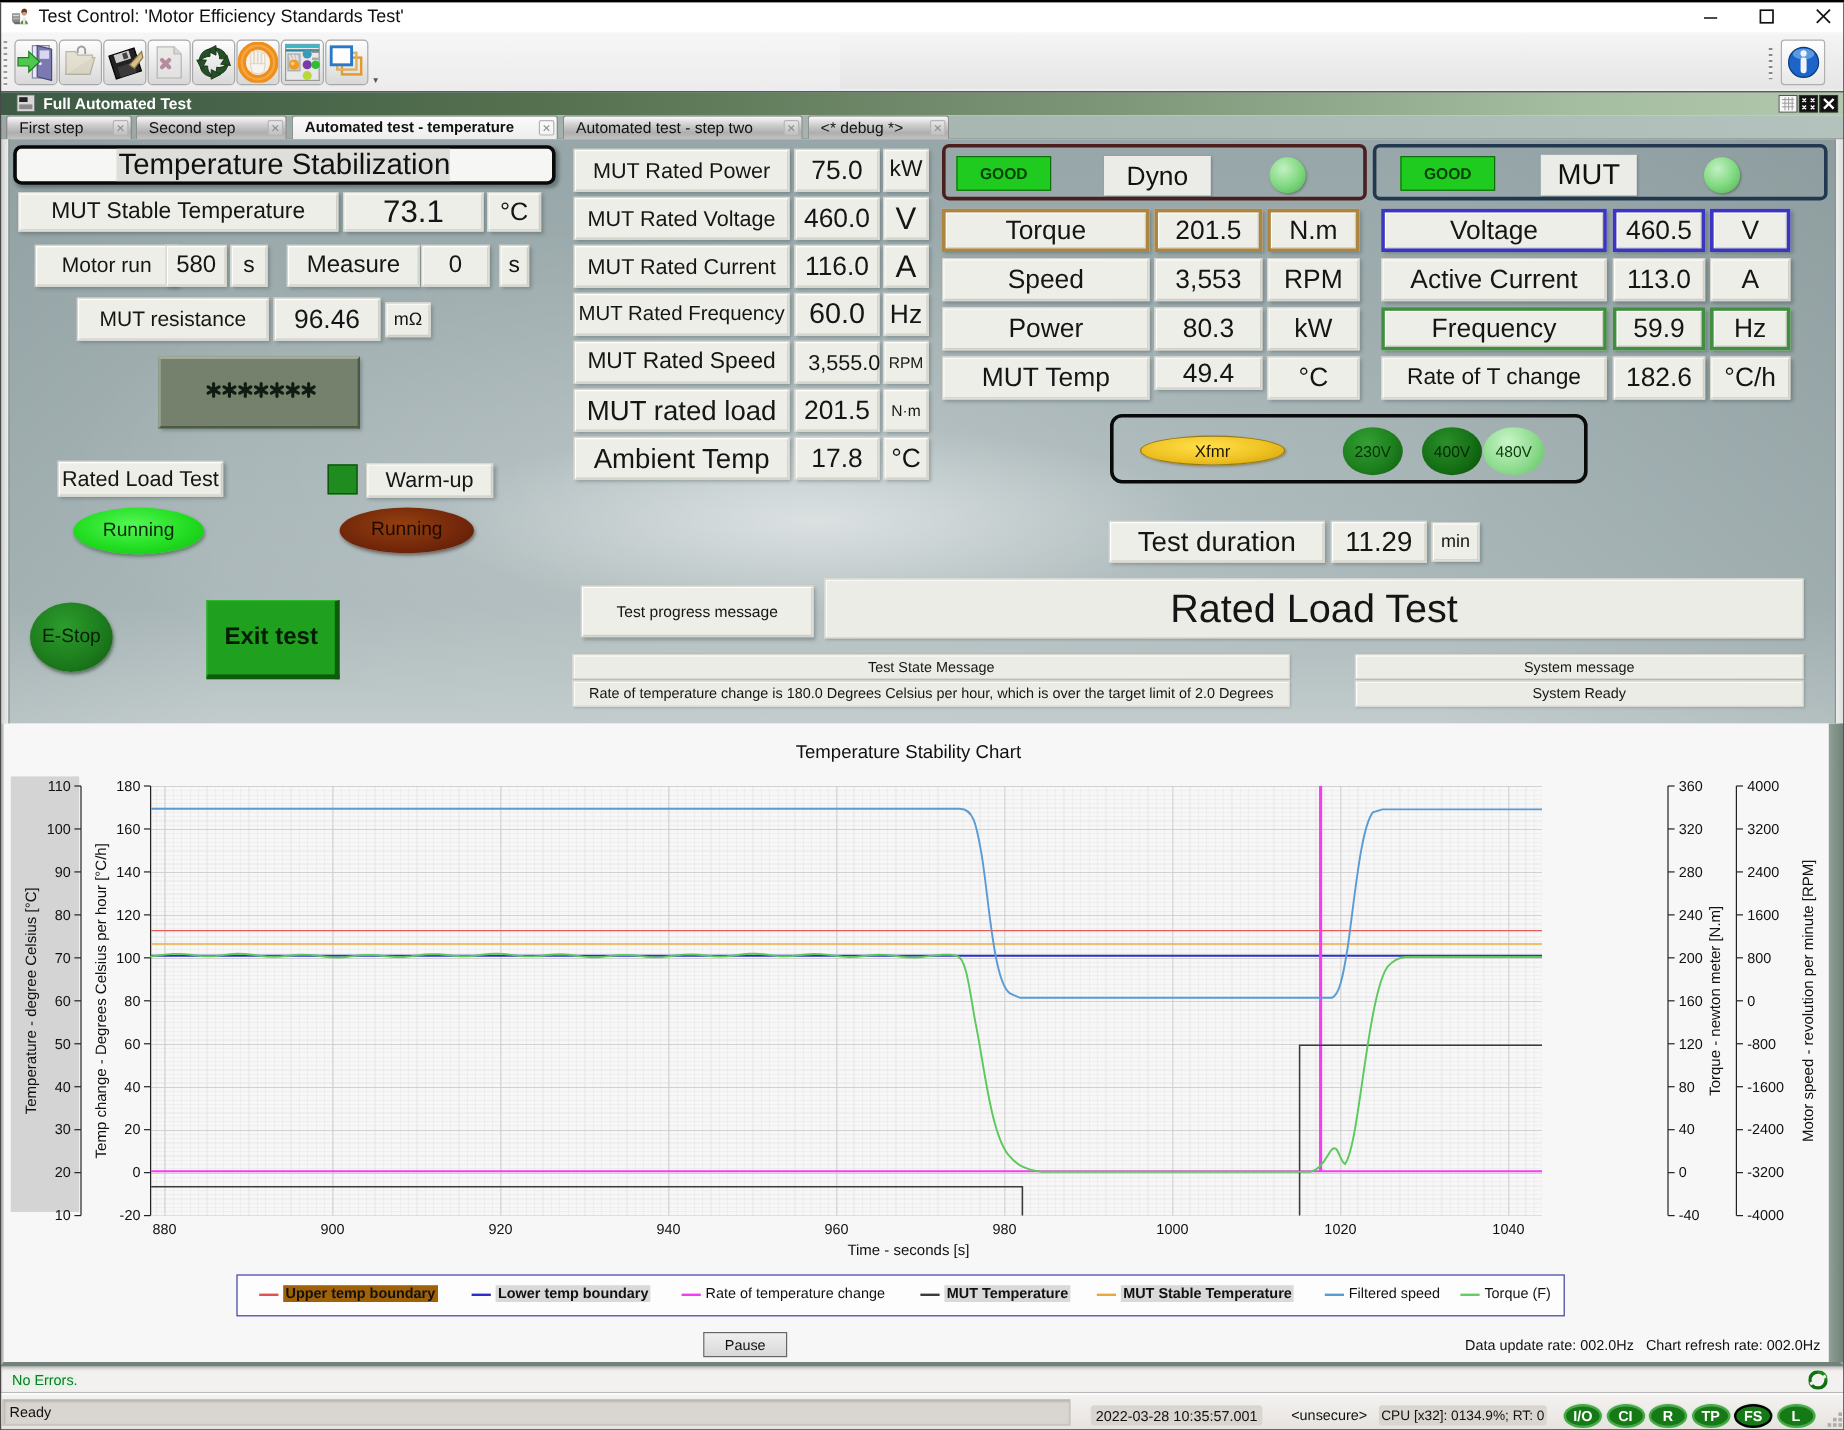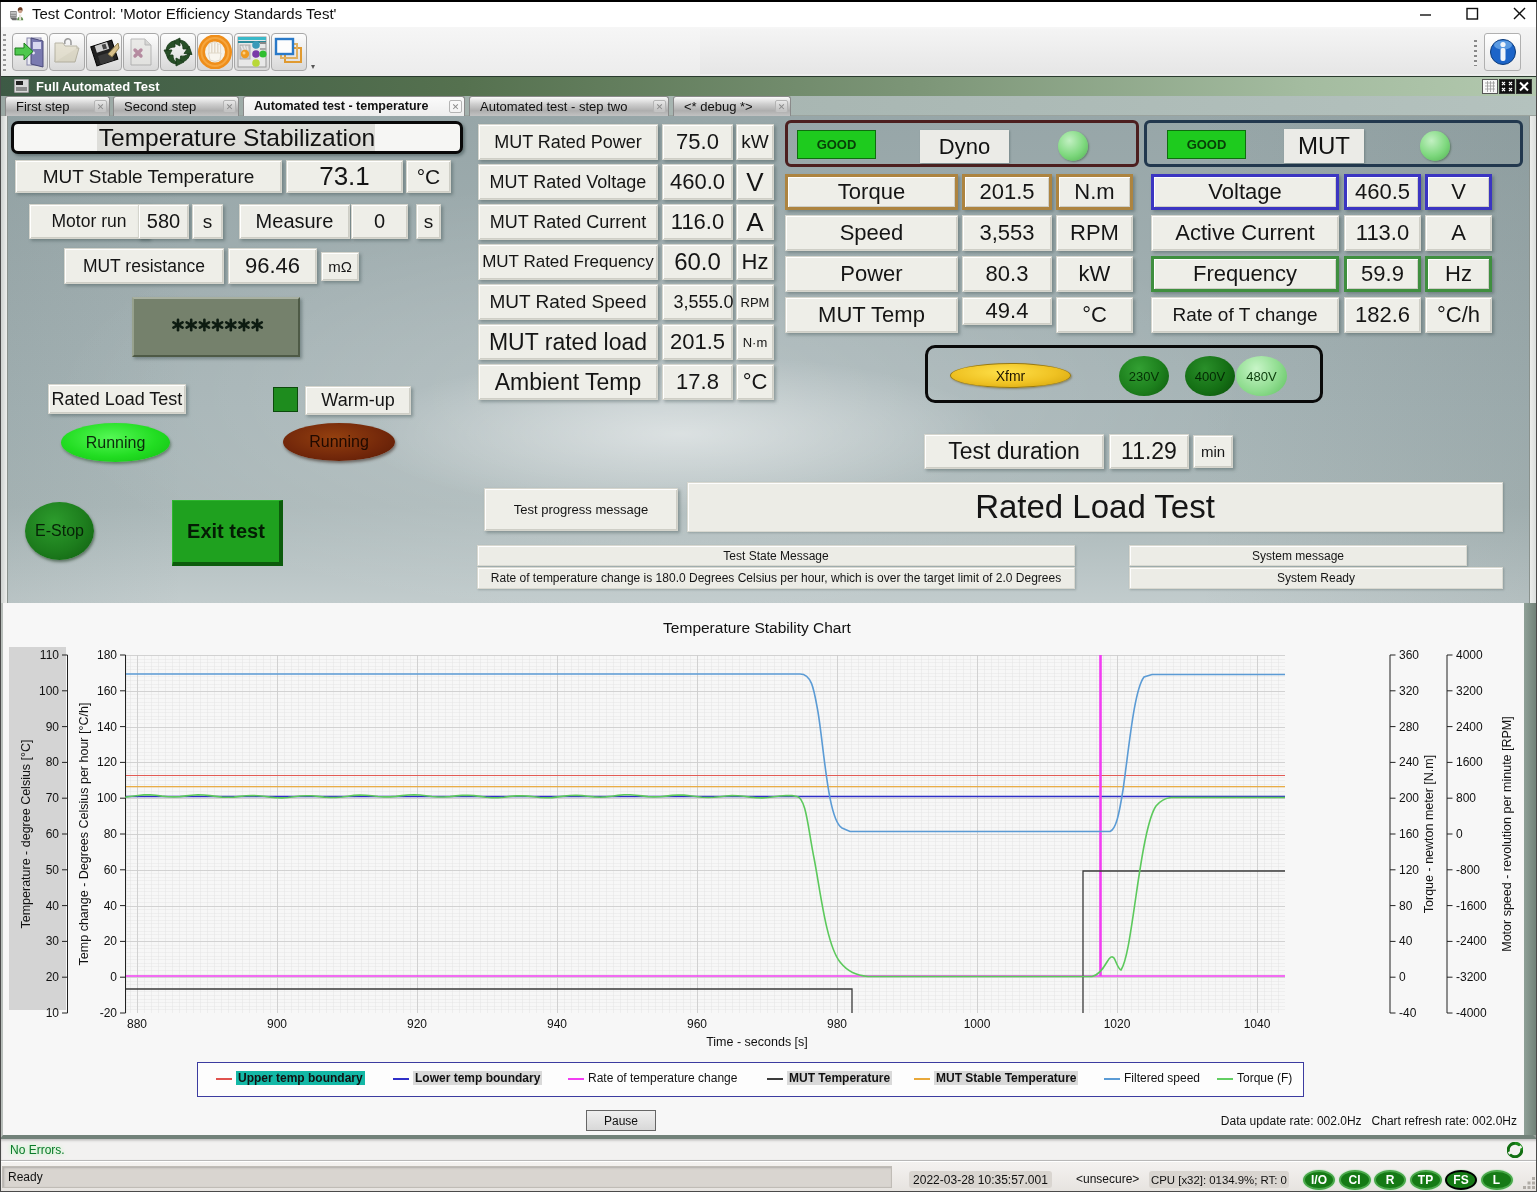--- a/index.html
+++ b/index.html
@@ -286,21 +286,21 @@
 
 <div class="cell" style="left:924px;top:434px;width:180px;height:35px;font-size:23px;">Test duration</div>
 <div class="cell" style="left:1109px;top:434px;width:80px;height:35px;font-size:23px;">11.29</div>
 <div class="cell" style="left:1193px;top:435px;width:40px;height:33px;font-size:15px;">min</div>
 
 <div class="cell" style="left:484px;top:488px;width:194px;height:43px;font-size:13px;">Test progress message</div>
 <div class="flat" style="left:687px;top:482px;width:816px;height:50px;font-size:33px;">Rated Load Test</div>
 
 <div class="flat" style="left:477px;top:545px;width:598px;height:21px;font-size:12px;">Test State Message</div>
 <div class="flat" style="left:477px;top:567px;width:598px;height:22px;font-size:12px;">Rate of temperature change is 180.0 Degrees Celsius per hour, which is over the target limit of 2.0 Degrees</div>
-<div class="flat" style="left:1129px;top:545px;width:338px;height:21px;font-size:12px;">System message</div>
+<div class="flat" style="left:1129px;top:545px;width:374px;height:21px;font-size:12px;">System message</div>
 <div class="flat" style="left:1129px;top:567px;width:374px;height:22px;font-size:12px;">System Ready</div>
 
 <div class="abs" style="left:0;top:603px;width:1537px;height:536px;background:#f7f7f7;border-left:3px solid #b8beba;border-right:4px solid #9aa49e;border-bottom:4px solid #72827a;"></div>
 <div class="abs" style="left:1524px;top:603px;width:13px;height:532px;background:linear-gradient(90deg,#8fa097,#6f8076);"></div>
 <div class="abs" style="left:0;top:619px;width:1514px;height:20px;text-align:center;font-size:15.5px;color:#111;">Temperature Stability Chart</div>
 <div class="abs" style="left:9px;top:647px;width:57px;height:363px;background:#d4d4d4;"></div>
 
 <div class="abs" style="left:126px;top:655px;width:1159px;height:358px;
 background-color:#f7f7f7;
 background-image:
@@ -426,21 +426,21 @@
     <path fill="none" stroke="#5b9bd5" stroke-width="1.6" d="M126,674 L800,674
 C 812,674 814,690 818,712 C 824,748 828,820 842,828 L 850,831.5 L 1110,831.5
 C 1116,829 1119,815 1123,790 C 1129,748 1134,690 1144,677 L 1152,674.5 L 1285,674.5"></path>
     <path fill="none" stroke="#5cc95c" stroke-width="1.6" d="M126,796.5 L126,797.0 L132,796.3 L138,795.5 L144,794.9 L150,794.9 L156,795.3 L162,796.1 L168,796.7 L174,796.9 L180,796.6 L186,795.9 L192,795.2 L198,794.8 L204,795.0 L210,795.6 L216,796.4 L222,797.1 L228,797.3 L234,797.1 L240,796.4 L246,795.8 L252,795.5 L258,795.7 L264,796.3 L270,797.1 L276,797.7 L282,797.9 L288,797.5 L294,796.8 L300,796.0 L306,795.7 L312,795.8 L318,796.4 L324,797.1 L330,797.5 L336,797.5 L342,797.0 L348,796.2 L354,795.4 L360,795.1 L366,795.2 L372,795.8 L378,796.5 L384,796.9 L390,796.9 L396,796.4 L402,795.6 L408,795.0 L414,794.7 L420,795.0 L426,795.7 L432,796.5 L438,797.0 L444,797.0 L450,796.6 L456,795.9 L462,795.4 L468,795.2 L474,795.6 L480,796.4 L486,797.2 L492,797.7 L498,797.7 L504,797.2 L510,796.4 L516,795.9 L522,795.7 L528,796.1 L534,796.8 L540,797.5 L546,797.8 L552,797.6 L558,796.9 L564,796.1 L570,795.5 L576,795.3 L582,795.6 L588,796.3 L594,796.9 L600,797.2 L606,796.9 L612,796.2 L618,795.4 L624,794.8 L630,794.8 L636,795.2 L642,795.9 L648,796.6 L654,796.9 L660,796.7 L666,796.1 L672,795.4 L678,795.0 L684,795.1 L690,795.7 L696,796.5 L702,797.2 L708,797.5 L714,797.3 L720,796.7 L726,796.0 L732,795.6 L738,795.7 L744,796.3 L750,797.1 L756,797.7 L762,797.9 L768,797.5 L774,796.8 L780,796.0 L786,795.6 L792,795.6 L797,796.5
 C 806,798 808,828 814,858 C 820,888 826,944 840,962 C 848,972 856,975 868,976.5 L 1092,976.5
 C 1098,975.5 1103,969 1107,962 C 1110,957 1112,955.5 1114,958 C 1116,961 1118,969 1121,970
 C 1127,961 1131,930 1136,896 C 1142,854 1148,818 1156,806 C 1161,800 1166,798 1171,797.5 L 1285,797.5"></path>
   </svg>
 <div class="abs" style="left:197px;top:1062px;width:1107px;height:35px;background:#fdfdfd;border:1px solid #3c3ca0;"></div>
 <div class="abs" style="left:216px;top:1078px;width:16px;height:2px;background:#e0524e;"></div>
-<div class="abs" style="left:236px;top:1071px;font-size:12px;color:#111;font-weight:bold;background:#14b8a6;padding:0 2px;">Upper temp boundary</div>
+<div class="abs" style="left:236px;top:1071px;font-size:12px;color:#111;font-weight:bold;background:#a16207;padding:0 2px;">Upper temp boundary</div>
 <div class="abs" style="left:393px;top:1078px;width:16px;height:2px;background:#2f2fc8;"></div>
 <div class="abs" style="left:413px;top:1071px;font-size:12px;color:#111;font-weight:bold;background:#d9d9d9;padding:0 2px;">Lower temp boundary</div>
 <div class="abs" style="left:568px;top:1078px;width:16px;height:2px;background:#f23df2;"></div>
 <div class="abs" style="left:588px;top:1071px;font-size:12px;color:#111;">Rate of temperature change</div>
 <div class="abs" style="left:767px;top:1078px;width:16px;height:2px;background:#3c3c3c;"></div>
 <div class="abs" style="left:787px;top:1071px;font-size:12px;color:#111;font-weight:bold;background:#d9d9d9;padding:0 2px;">MUT Temperature</div>
 <div class="abs" style="left:914px;top:1078px;width:16px;height:2px;background:#e8a83a;"></div>
 <div class="abs" style="left:934px;top:1071px;font-size:12px;color:#111;font-weight:bold;background:#d9d9d9;padding:0 2px;">MUT Stable Temperature</div>
 <div class="abs" style="left:1104px;top:1078px;width:16px;height:2px;background:#5b9bd5;"></div>
 <div class="abs" style="left:1124px;top:1071px;font-size:12px;color:#111;">Filtered speed</div>

